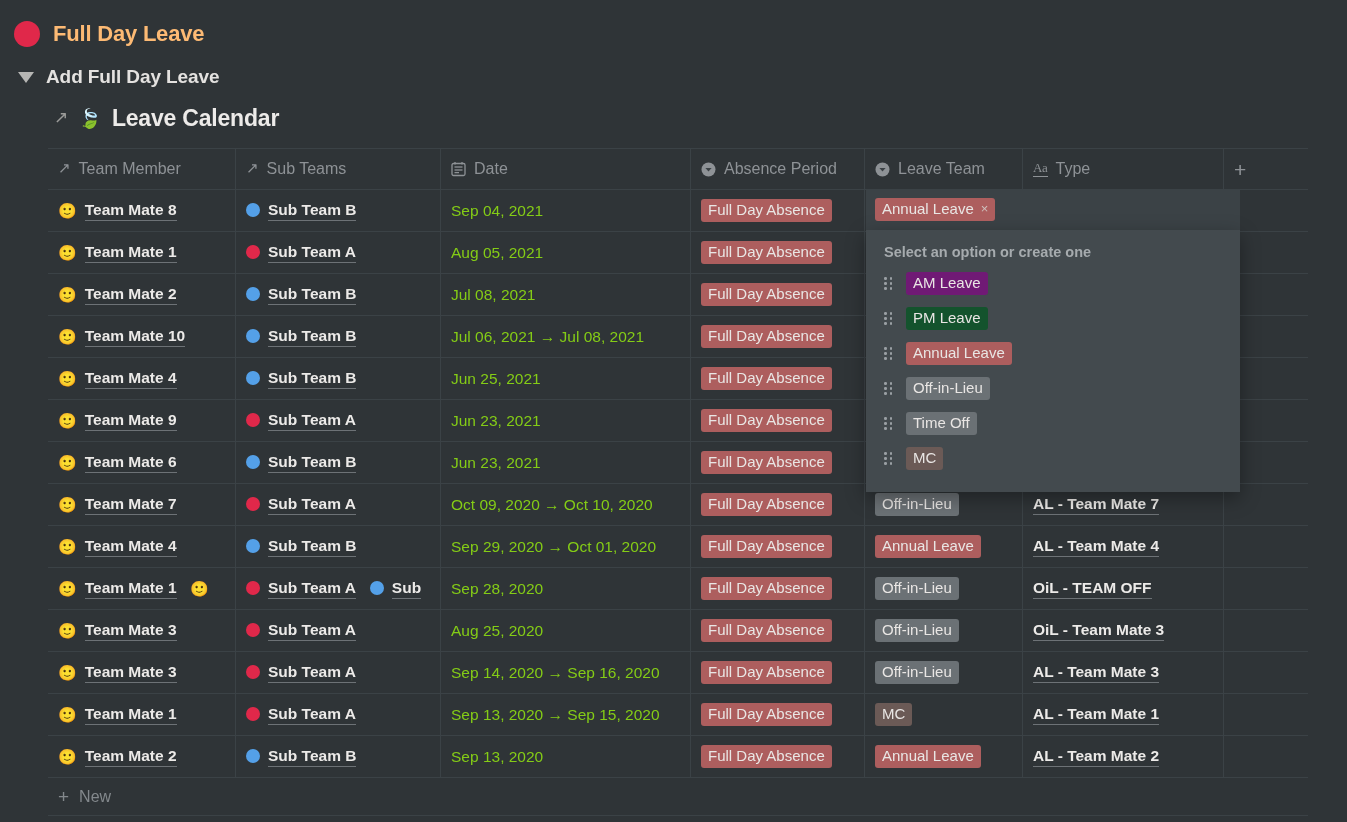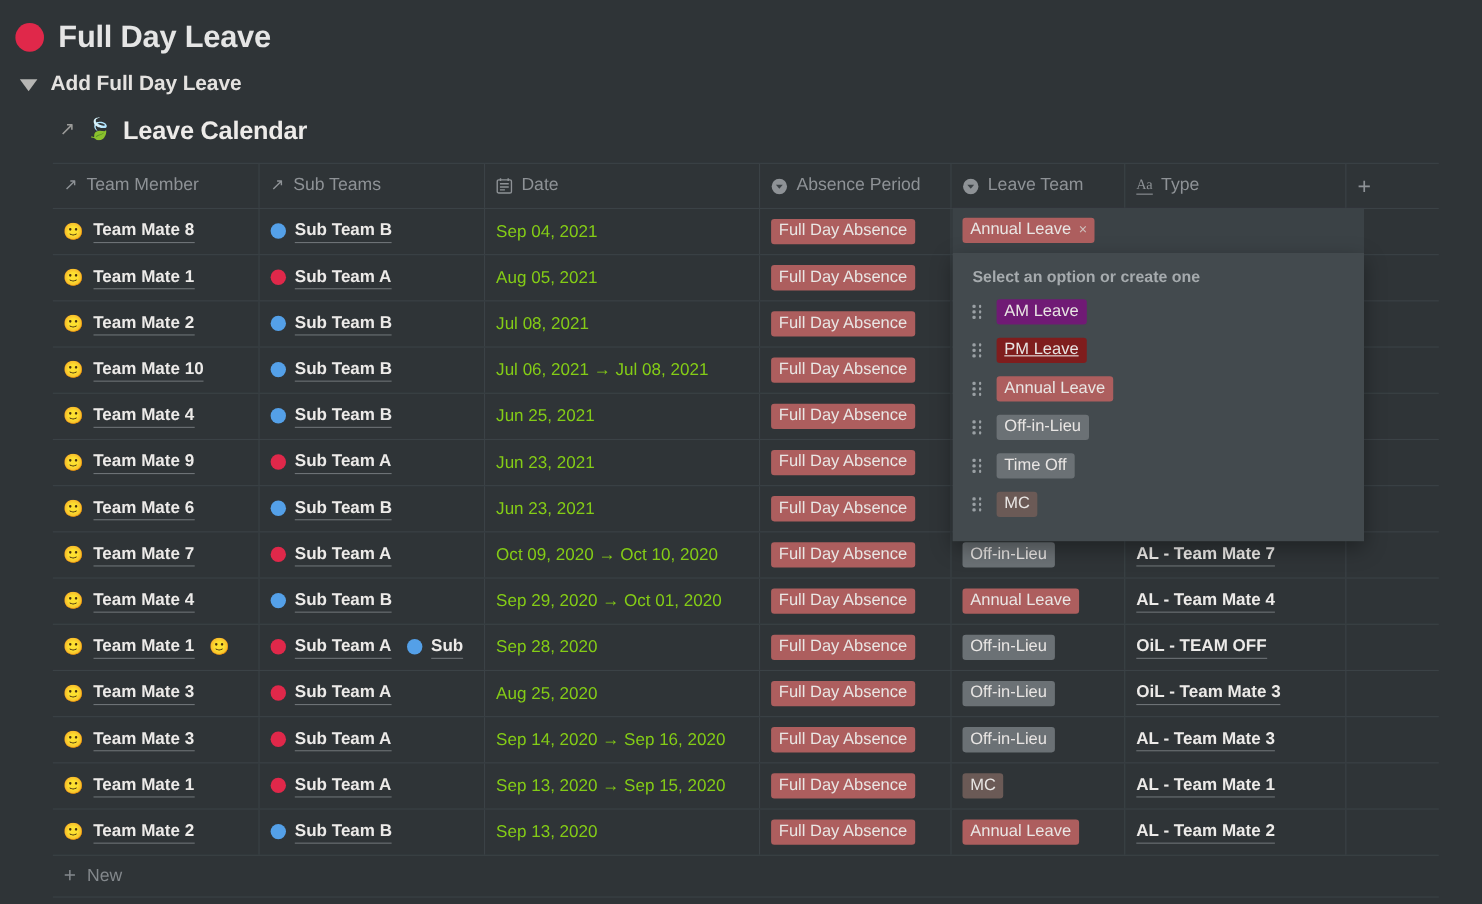--- a/index.html
+++ b/index.html
@@ -25,24 +25,24 @@
     height: 36px;
   }
   .bullet-dot {
     width: 26px;
     height: 26px;
     border-radius: 50%;
     background: #e0284a;
     flex: 0 0 auto;
   }
   .page-title-text {
-    font-size: 28px;
+    font-size: 22px;
     font-weight: bold;
     letter-spacing: -0.2px;
-    color: #e5e5e5;
+    color: #fdba74;
   }
 
   .toggle-line {
     display: flex;
     align-items: center;
     gap: 12px;
     padding-left: 18px;
     margin-top: 13px;
     height: 24px;
   }
@@ -724,21 +724,21 @@
         </div>
         <div class="dd-item">
           <span class="grip">
             <i></i>
             <i></i>
             <i></i>
             <i></i>
             <i></i>
             <i></i>
           </span>
-          <span class="tag" style="background: #7f1d1d; text-decoration: underline;">PM Leave</span>
+          <span class="tag" style="background: #14532d;">PM Leave</span>
         </div>
         <div class="dd-item">
           <span class="grip">
             <i></i>
             <i></i>
             <i></i>
             <i></i>
             <i></i>
             <i></i>
           </span>

